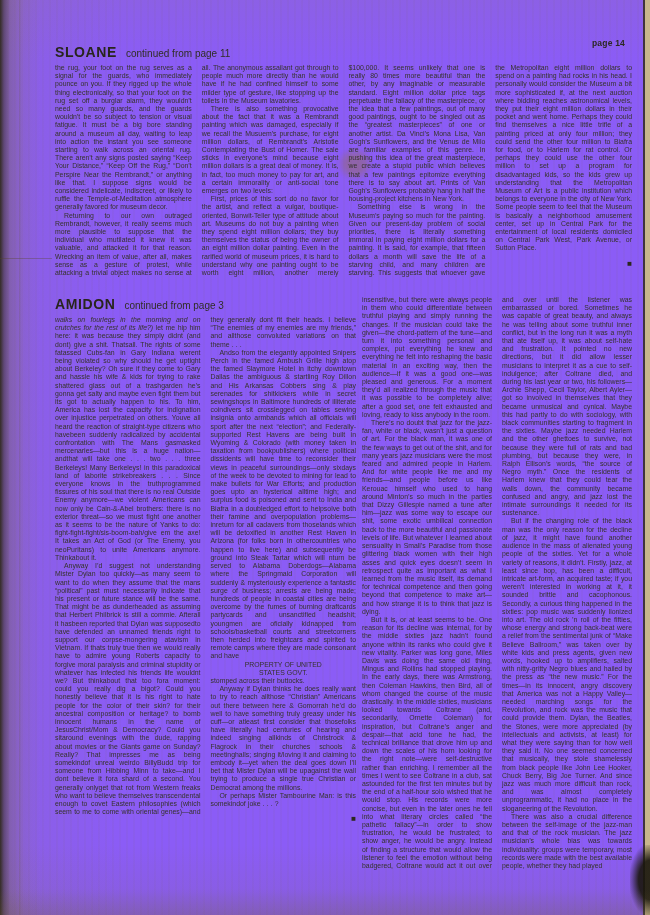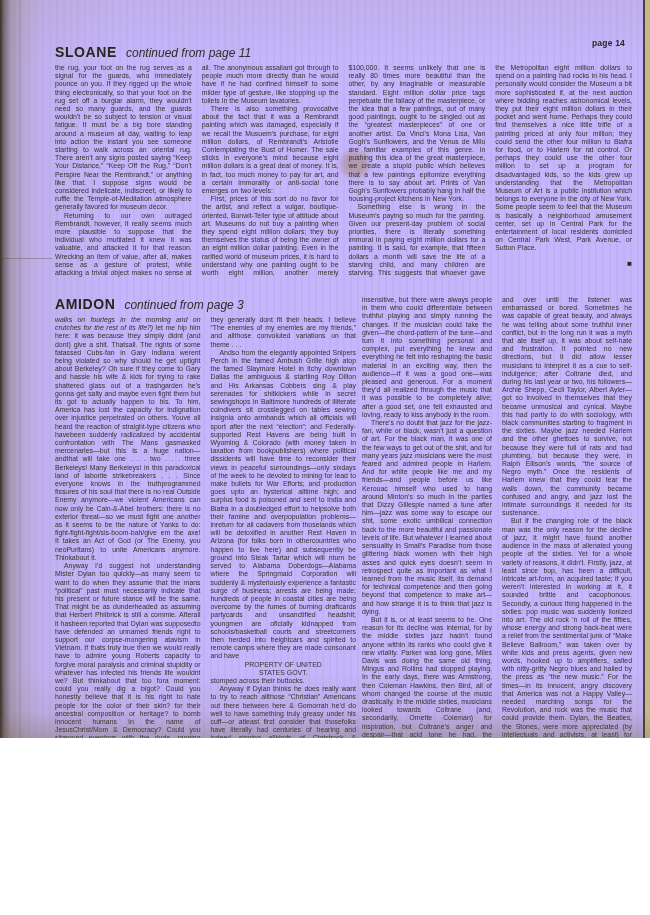--- a/index.html
+++ b/index.html
@@ -1,19 +1,19 @@
 <!DOCTYPE html>
 <html><head>
 <meta charset="utf-8">
 <style>
   html,body{margin:0;padding:0;}
   .page{
     position:relative;
-    width:650px;height:738px;
-    background:#c4b5fd;
+    width:650px;height:915px;
+    background:#8b5cf6;
     font-family:"Liberation Sans","DejaVu Sans",sans-serif;
     color:#35322b;
     overflow:hidden;
   }
   
   .texture{
     position:absolute;inset:0;pointer-events:none;
     background:
       repeating-linear-gradient(90deg, rgba(120,100,60,0.05) 0 2px, transparent 2px 7px),
       linear-gradient(90deg, rgba(140,120,80,0.12) 0, transparent 120px),
@@ -62,21 +62,21 @@
   .content{
     position:absolute;left:55px;top:44px;width:577px;
   }
   .art-header{
     display:flex;align-items:baseline;gap:9px;margin:0 0 4px 0;
   }
   .art-title{
     font-weight:bold;font-size:14px;letter-spacing:.6px;color:#28251d;
   }
   .art-continued{
-    font-style:italic;font-size:12px;color:#302d25;
+    font-size:10px;color:#302d25;
   }
   .art-body{
     font-size:6.9px;line-height:8.2px;text-align:justify;
     column-gap:10px;overflow:hidden;
     word-spacing:.2px;
   }
   .art-body p{margin:0;text-indent:9px;}
   .art-body p.noindent{text-indent:0;}
   #sloane-body{column-count:4;height:216px;}
   .bottom-row{display:flex;gap:6px;margin-top:16px;}

